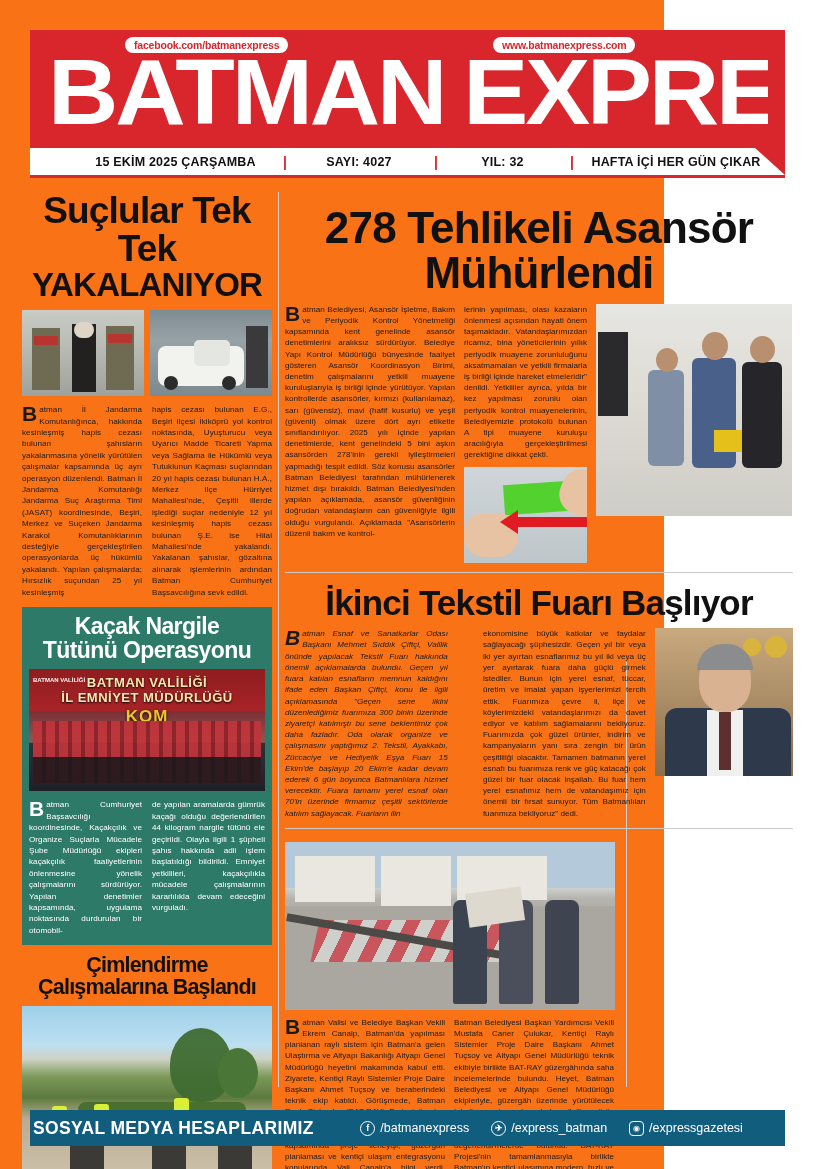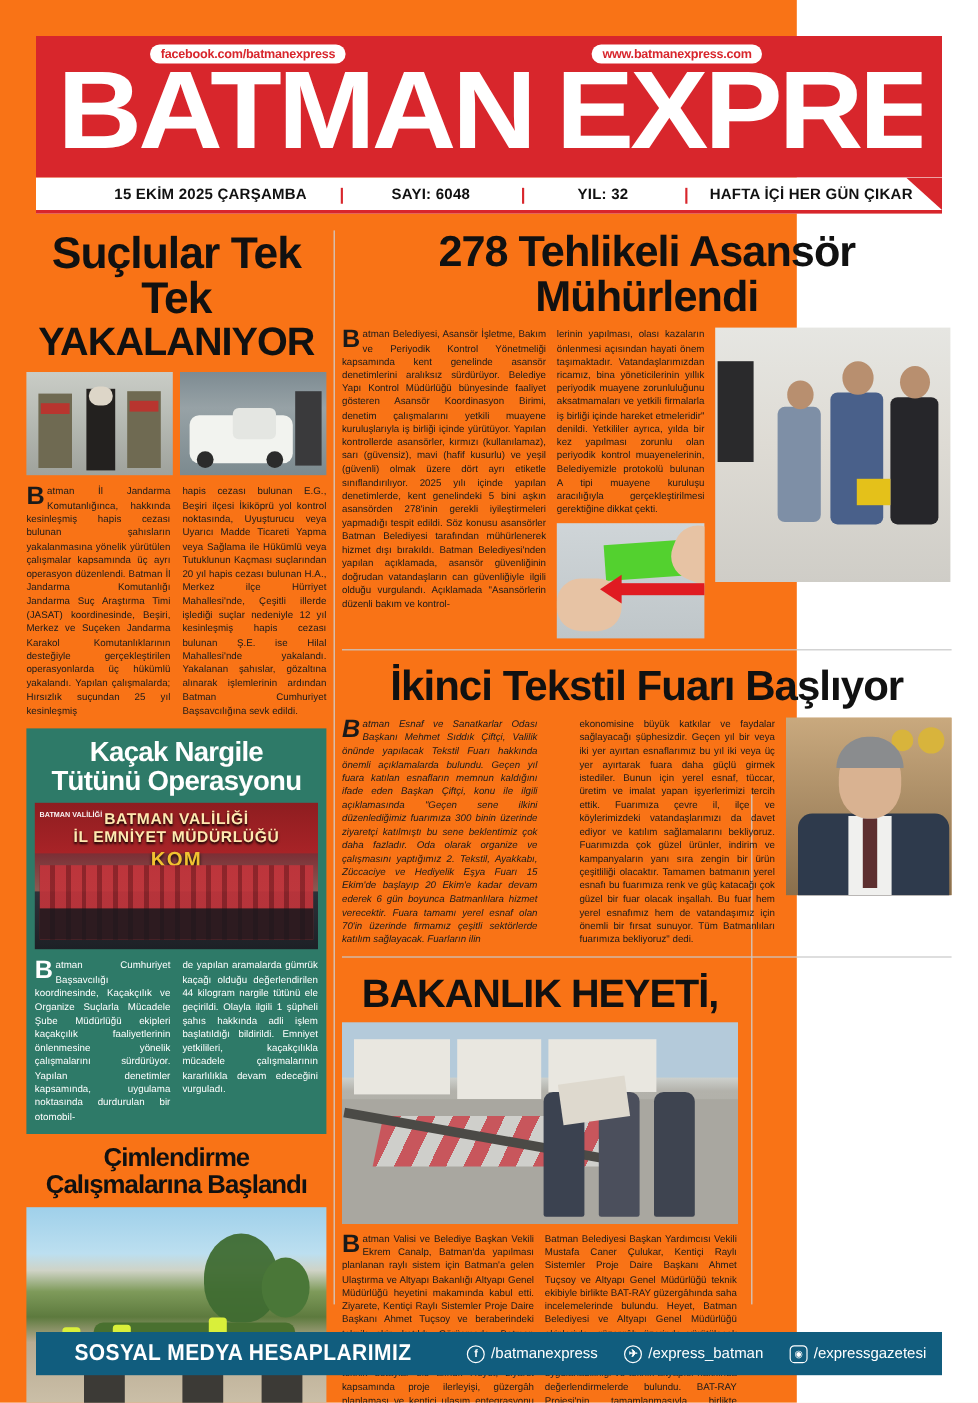--- a/index.html
+++ b/index.html
@@ -128,21 +128,21 @@
     background:
       linear-gradient(180deg,#9fd0ea 0%, #bcdff0 22%, #cfd3c6 30%, #7e9a5a 40%, #5d7a3e 52%, #b9ab92 64%, #cfc4ad 100%);
     position:relative; overflow:hidden;}
   .cm-photo .tree { position:absolute; width:62px; height:74px; border-radius:50% 50% 44% 44%; background:#3f6b31; left:148px; top:22px; opacity:.95;}
   .cm-photo .tree2 { position:absolute; width:40px; height:50px; border-radius:50%; background:#4a7738; left:196px; top:42px;}
   .cm-photo .hedge { position:absolute; left:56px; right:26px; top:96px; height:32px; background:#49702f; border-radius:8px;}
   .cm-photo .w { position:absolute; width:15px; height:30px; background:#d9ef3a; border-radius:3px;}
   .cm-photo .pot { position:absolute; width:34px; height:46px; background:#3c3a36; border-radius:3px;}
 
   
-  .mh-278 { font-size: 36px; letter-spacing: -1.3px; text-align:left; line-height: 1.0;}
+  .mh-278 { font-size: 44px; letter-spacing: -1.3px; text-align:left; line-height: 1.0; margin-top: 14px;}
   .m278-row { display:flex; gap: 9px; margin-top: 8px; }
   .m278-row p { font-size: 8.1px; line-height: 11.2px; text-align:justify; color:#1a1a1a; }
   .m278-c1 { width: 170px; }
   .m278-c2 { width: 123px; }
   .m278-photos { width: 196px; display:flex; flex-direction:column; gap:5px;}
   .ph-elev { height: 212px; background:
       linear-gradient(180deg,#e6e6e2 0%, #dedbd4 45%, #cfcdc7 100%); position:relative; overflow:hidden;}
   .ph-elev .p1{position:absolute;left:52px;top:66px;width:36px;height:96px;background:#7e8fa6;border-radius:6px;}
   .ph-elev .p2{position:absolute;left:96px;top:54px;width:44px;height:110px;background:#49608a;border-radius:6px;}
   .ph-elev .p3{position:absolute;left:146px;top:58px;width:40px;height:106px;background:#26262a;border-radius:6px;}
@@ -185,21 +185,21 @@
   .bk-photo .cross{position:absolute;left:30px;top:78px;width:190px;height:42px;background:repeating-linear-gradient(105deg,#c8565c 0 14px,#cfcfcb 14px 28px);transform:skewX(-12deg);}
   .bk-photo .rail{position:absolute;left:0;top:92px;width:240px;height:8px;background:#4b4a46;transform:rotate(10deg);}
   .bk-photo .man{position:absolute;bottom:6px;width:34px;height:104px;background:#3b4250;border-radius:8px 8px 2px 2px;}
   .bk-photo .paper{position:absolute;left:182px;top:48px;width:56px;height:34px;background:#ded9ce;transform:rotate(-8deg);}
   .bk-row { display:flex; gap: 9px; margin-top: 7px; width: 330px;}
   .bk-row p { font-size: 8.1px; line-height: 11.2px; text-align:justify; color:#1a1a1a; width:160px;}
 
   
   .footer {
     position:absolute; left:30px; top: 1110px; width: 755px; height: 36px;
-    background:#115d7e; display:flex; align-items:center; padding-left: 32px; gap: 0;
+    background:#115d7e; display:flex; align-items:center; padding-left: 3px; gap: 0;
   }
   .footer .ftitle {
     color:#fff; font-weight:700; font-size:19px; letter-spacing:0.4px;
     transform: scaleX(0.92); transform-origin:left center;
   }
   .soc { display:flex; align-items:center; gap:5px; color:#fff; font-size:12.5px; margin-left: 22px; }
   .soc .circ {
     width: 15px; height:15px; border-radius:50%; border:1.4px solid #fff;
     display:flex; align-items:center; justify-content:center;
     font-size:9px; font-weight:700; line-height:1;
@@ -223,21 +223,21 @@
           <span>BATMAN</span><span class="sp"></span><span>EXPRESS</span>
         </div>
       </div>
     </div>
   </div>
 
   <div class="datebar">
     <div class="datebar-inner">
       <span class="seg" style="width:215px;text-align:center">15  EKİM  2025  ÇARŞAMBA</span>
       <span class="sep">|</span>
-      <span class="seg" style="width:150px;text-align:center">SAYI: 6048</span>
+      <span class="seg" style="width:150px;text-align:center">SAYI: 4027</span>
       <span class="sep">|</span>
       <span class="seg" style="width:135px;text-align:center">YIL: 32</span>
       <span class="sep">|</span>
       <span class="seg" style="width:210px;text-align:center">HAFTA İÇİ HER GÜN ÇIKAR</span>
     </div>
     <div class="corner-tri"></div>
   </div>
 
   <div class="content">
 
@@ -360,21 +360,20 @@
             <div class="face"></div>
             <div class="hair"></div>
           </div>
         </div>
       </article>
 
       <div class="hr-thin"></div>
 
       <div class="bk-wrap">
         <article>
-          <h2 class="hl bk-h">BAKANLIK HEYETİ,</h2>
           <div class="bk-photo">
             <div class="sky"></div>
             <div class="bld" style="left:10px;width:80px;height:46px;"></div>
             <div class="bld" style="left:96px;width:70px;height:50px;"></div>
             <div class="bld" style="left:172px;width:90px;height:44px;"></div>
             <div class="road"></div>
             <div class="cross"></div>
             <div class="rail"></div>
             <div class="man" style="left:168px;"></div>
             <div class="man" style="left:214px;background:#4b4f5c;"></div>

